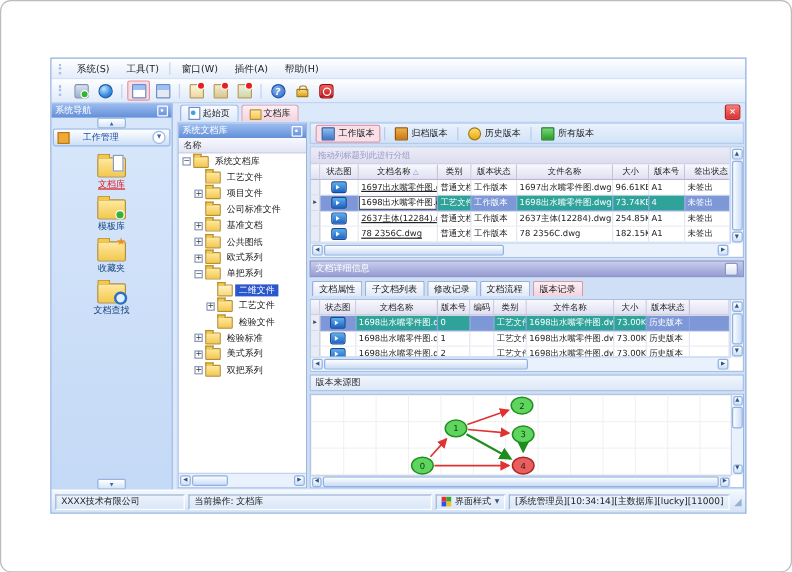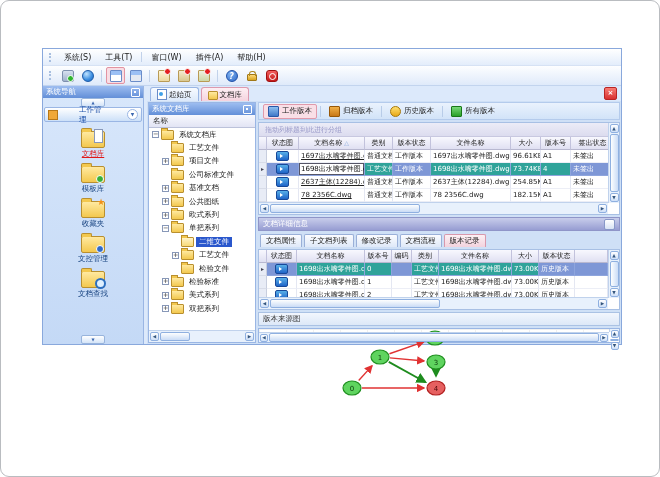--- a/index.html
+++ b/index.html
@@ -1,19 +1,19 @@
 <!DOCTYPE html>
 <html><head>
 <meta charset="utf-8">
 <style>
   html,body{margin:0;padding:0;}
   body{width:660px;height:477px;position:relative;background:#fff;font-family:"DejaVu Sans",sans-serif;color:#222;overflow:hidden;}
   .frame{position:absolute;inset:0;border:1px solid #b9bcc0;border-radius:9px;}
 
-  .window{position:absolute;left:42px;top:48px;width:580px;height:297px;background:#dce9fb;border:1px solid #89a8dc;display:flex;flex-direction:column;font-size:8px;box-sizing:border-box;}
+  .window{position:absolute;left:42px;top:48px;width:580px;height:380px;background:#dce9fb;border:1px solid #89a8dc;display:flex;flex-direction:column;font-size:8px;box-sizing:border-box;}
 
   
   .menubar{height:16px;flex:none;display:flex;align-items:center;background:linear-gradient(#ffffff,#e3edfb);border-bottom:1px solid #d6e2f4;padding-left:3px;}
   .grip{width:3px;height:9px;border-left:2px dotted #a8bfe0;margin:0 3px;flex:none;}
   .mitem{padding:0 7px;white-space:nowrap;}
   .msep{width:1px;height:10px;background:#c2d2ea;margin:0 2px;}
   .toolbar{height:19px;flex:none;display:flex;align-items:center;background:linear-gradient(#fdfeff,#dfeafa);border-bottom:1px solid #c2d4ee;padding-left:3px;gap:1px;}
   .tbbtn{width:17px;height:15px;display:flex;align-items:center;justify-content:center;border:1px solid transparent;border-radius:2px;position:relative;flex:none;}
   .tbbtn.active{background:#f8dde4;border-color:#e293a2;}
   .tbsep{width:1px;height:12px;background:#c2d2ea;margin:0 3px;}
@@ -36,21 +36,21 @@
   
   .content{flex:1;display:flex;min-height:0;}
 
   
   .sidebar{width:100px;flex:none;display:flex;flex-direction:column;border-right:1px solid #9ab6e4;background:linear-gradient(#d8e7fb,#c4d9f6);}
   .sbhead{height:12px;flex:none;background:linear-gradient(#9dbdf0,#638fd8);color:#fff;display:flex;align-items:center;padding:0 3px;font-size:7.5px;}
   .pin{margin-left:auto;width:7px;height:7px;border:1px solid #fff;border-radius:1px;position:relative;flex:none;}
   .pin::after{content:"";position:absolute;left:2px;top:2px;width:2px;height:2px;background:#fff;}
   .sstrip{height:9px;flex:none;display:flex;align-items:center;justify-content:center;}
   .sbtnw{width:22px;height:7px;background:linear-gradient(#ffffff,#d4e4f8);border:1px solid #98b4dc;border-radius:2px;font-size:4px;color:#3c68b0;display:flex;align-items:center;justify-content:center;line-height:0;}
-  .pbar{height:13px;flex:none;margin:0 1px 1px;display:flex;align-items:center;gap:21px;padding:0 3px;background:linear-gradient(#ffffff,#cce0f8);border:1px solid #9ab6e4;border-radius:2px;color:#1c4fa8;font-size:7.5px;}
+  .pbar{height:13px;flex:none;margin:0 1px 1px;display:flex;align-items:center;gap:11px;padding:0 3px;background:linear-gradient(#ffffff,#cce0f8);border:1px solid #9ab6e4;border-radius:2px;color:#1c4fa8;font-size:7.5px;}
   .pbar .chev{margin-left:auto;width:9px;height:9px;border-radius:50%;background:#fff;border:1px solid #9ab6e4;color:#3c68b0;font-size:4.5px;display:flex;align-items:center;justify-content:center;line-height:0;flex:none;}
   .pico-grid{width:8px;height:8px;background:#f0a838;border:1px solid #b87818;flex:none;}
   .pico-folder{width:10px;height:7px;background:linear-gradient(#ffe9a0,#f3c84e);border:1px solid #b98f2e;border-radius:1px;position:relative;flex:none;}
   .navitems{flex:1;display:flex;flex-direction:column;align-items:center;padding-top:4px;min-height:0;}
   .navitem{width:92%;height:35px;flex:none;display:flex;flex-direction:column;align-items:center;justify-content:center;gap:1px;}
   .navitem .lbl{font-size:7.5px;color:#14407e;white-space:nowrap;}
   .navitem.active .lbl{color:#e01818;text-decoration:underline;}
   .bigicon{width:22px;height:15px;position:relative;background:linear-gradient(#ffe9a0,#f3c84e);border:1px solid #b98f2e;border-radius:2px;flex:none;}
   .bigicon::before{content:"";position:absolute;left:-1px;top:-4px;width:9px;height:3px;background:#f3c84e;border:1px solid #b98f2e;border-bottom:none;border-radius:2px 2px 0 0;}
   .bigicon.folder-doc-icon::after{content:"";position:absolute;right:1px;top:-3px;width:7px;height:12px;background:#fff;border:1px solid #8898b8;}
@@ -243,24 +243,20 @@
             <span class="bigicon folder-doc-icon"></span>
             <div class="lbl">文档库</div>
           </div>
           <div class="navitem">
             <span class="bigicon folder-template-icon"></span>
             <div class="lbl">模板库</div>
           </div>
           <div class="navitem">
             <span class="bigicon folder-favorites-icon"></span>
             <div class="lbl">收藏夹</div>
-          </div>
-          <div class="navitem">
-            <span class="bigicon folder-control-icon"></span>
-            <div class="lbl">文控管理</div>
           </div>
           <div class="navitem">
             <span class="bigicon doc-search-icon"></span>
             <div class="lbl">文档查找</div>
           </div>
         </div>
       <div class="sstrip">
           <span class="sbtnw">▼</span>
         </div>
     </div>
@@ -595,14 +591,30 @@
               <span class="sbtn">▶</span>
             </div>
           </div>
 
         </div>
       </div>
     </div>
   </div>
 
 
+  <div class="statusbar">
+    <span class="scell company">XXXX技术有限公司</span>
+    <span class="scell op">当前操作: 文档库</span>
+    <span class="scell">
+      <span class="styleico">
+          <i class="q1"></i>
+          <i class="q2"></i>
+          <i class="q3"></i>
+          <i class="q4"></i>
+        </span>
+      <span>界面样式</span>
+      <span class="ddarrow">▼</span>
+    </span>
+    <span class="scell">[系统管理员][10:34:14][主数据库][lucky][11000]</span>
+    <span class="grip2">◢</span>
+  </div>
 
 </div>
 
 </body></html>

